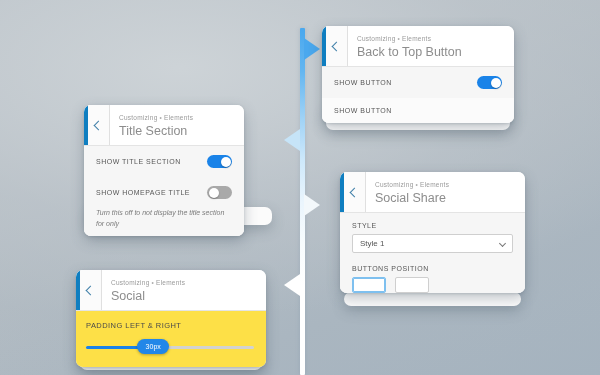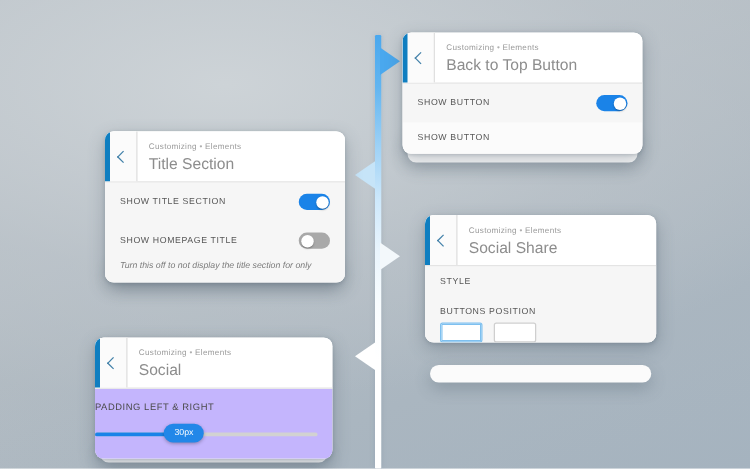--- a/index.html
+++ b/index.html
@@ -195,21 +195,21 @@
   .pos-row { display: flex; gap: 9px; padding: 0 12px; background: #f6f6f6; }
   .pos-box {
     width: 34px; height: 16px;
     border: 1px solid #cfcfcf; border-radius: 2px;
     background: #fff;
     cursor: pointer;
   }
   .pos-box.sel { border-color: #7ec0ef; box-shadow: 0 0 0 1px #7ec0ef inset; }
 
   
-  .slider-block { padding: 10px 12px 14px 0; background: #c4b5fd; }
+  .slider-block { padding: 10px 12px 14px 10px; background: #fde047; }
   .slider-label {
     font-size: 7.5px; color: #4a4a4a; letter-spacing: .45px;
     text-transform: uppercase; margin-bottom: 11px;
   }
   .slider-wrap { position: relative; height: 12px; }
   .track {
     position: absolute; left: 0; right: 0; top: 5px;
     height: 2.5px; border-radius: 2px; background: #d2d2d2;
   }
   .track-fill {
@@ -225,21 +225,21 @@
     font-size: 7px;
     display: flex; align-items: center; justify-content: center;
     box-shadow: 0 1px 3px rgba(0,0,0,0.3);
     cursor: pointer;
   }
 
   
   #panel-backtotop { left: 322px; top: 26px;  width: 192px; }
   #stack-backtotop { left: 326px; top: 104px; width: 184px; height: 26px; }
 
-  #panel-title     { left: 84px;  top: 105px; width: 192px; }
+  #panel-title     { left: 84px;  top: 105px; width: 160px; }
   #stack-title     { left: 88px;  top: 207px; width: 184px; height: 18px; }
 
   #panel-social    { left: 340px; top: 172px; width: 185px; }
   #stack-social    { left: 344px; top: 292px; width: 177px; height: 14px; }
 
   #panel-button    { left: 76px;  top: 270px; width: 190px; }
   #stack-button    { left: 80px;  top: 356px; width: 182px; height: 14px; }
 </style>
 </head>
 <body>
@@ -311,20 +311,24 @@
         <span class="chev"></span>
       </div>
       <div class="head-text">
         <div class="crumb"><span>Customizing</span><span class="sep">•</span><span>Elements</span></div>
         <div class="p-title">Social Share</div>
       </div>
     </div>
     <div class="p-body">
       <div class="field-block">
         <div class="field-label">STYLE</div>
+        <div class="select">
+          <span>Style 1</span>
+          <span class="caret"></span>
+        </div>
       </div>
       <div class="pos-label">BUTTONS POSITION</div>
       <div class="pos-row">
         <div class="pos-box sel"></div>
         <div class="pos-box"></div>
       </div>
     </div>
   </div>
 
   <div class="panel-stack" id="stack-button"></div>

